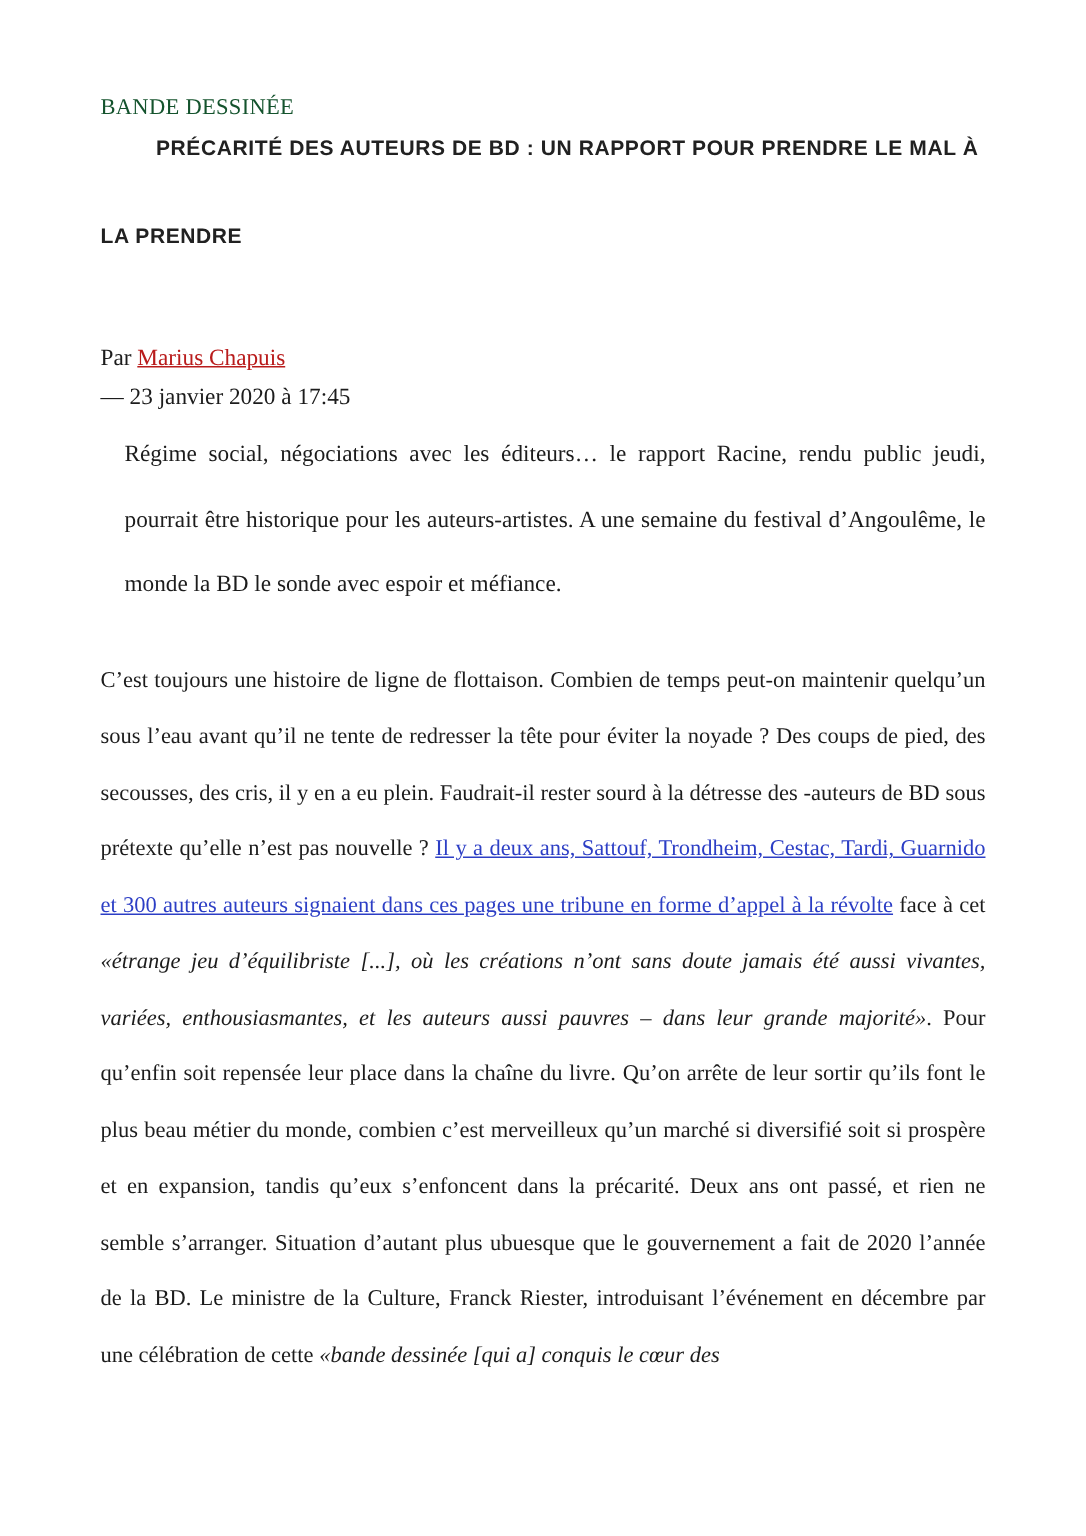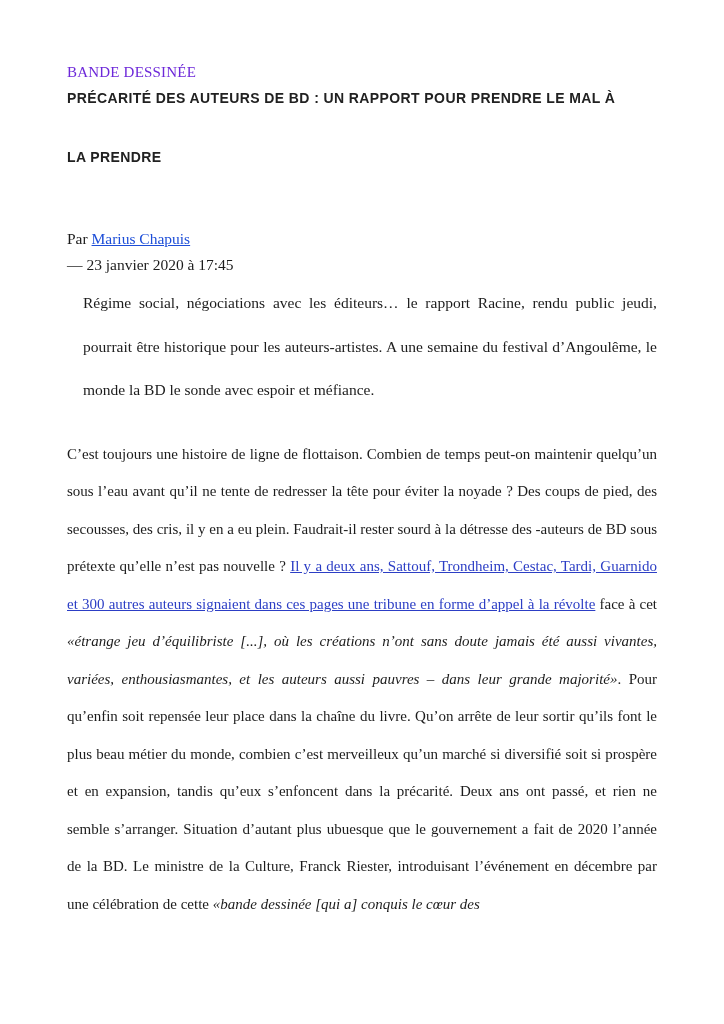--- a/index.html
+++ b/index.html
@@ -16,40 +16,40 @@
     padding: 62px 67px 0 67px;
     background: #ffffff;
     color: #1c1c1c;
     overflow: hidden;
   }
   .kicker {
     font-family: "Liberation Serif", serif;
     font-size: 15px;
     line-height: 1.35;
     letter-spacing: 0.2px;
-    color: #6d28d9;
+    color: #14532d;
   }
   .headline-line {
     font-family: "Liberation Sans", sans-serif;
     font-weight: 700;
     font-size: 14px;
     letter-spacing: 0.4px;
     color: #212121;
     white-space: nowrap;
   }
-  .headline-line.first { margin-top: 8px; }
+  .headline-line.first { margin-top: 8px; margin-left: 37px; }
   .headline-line.second { margin-top: 43px; }
   .byline {
     margin-top: 63px;
     font-family: "Liberation Serif", serif;
     font-size: 15.5px;
     line-height: 1.45;
   }
   .byline a {
-    color: #1d4ed8;
+    color: #b91c1c;
     cursor: pointer;
   }
   .dateline {
     margin-top: 3px;
     font-family: "Liberation Serif", serif;
     font-size: 15.5px;
     line-height: 1.45;
   }
   .standfirst {
     margin-top: 5px;

